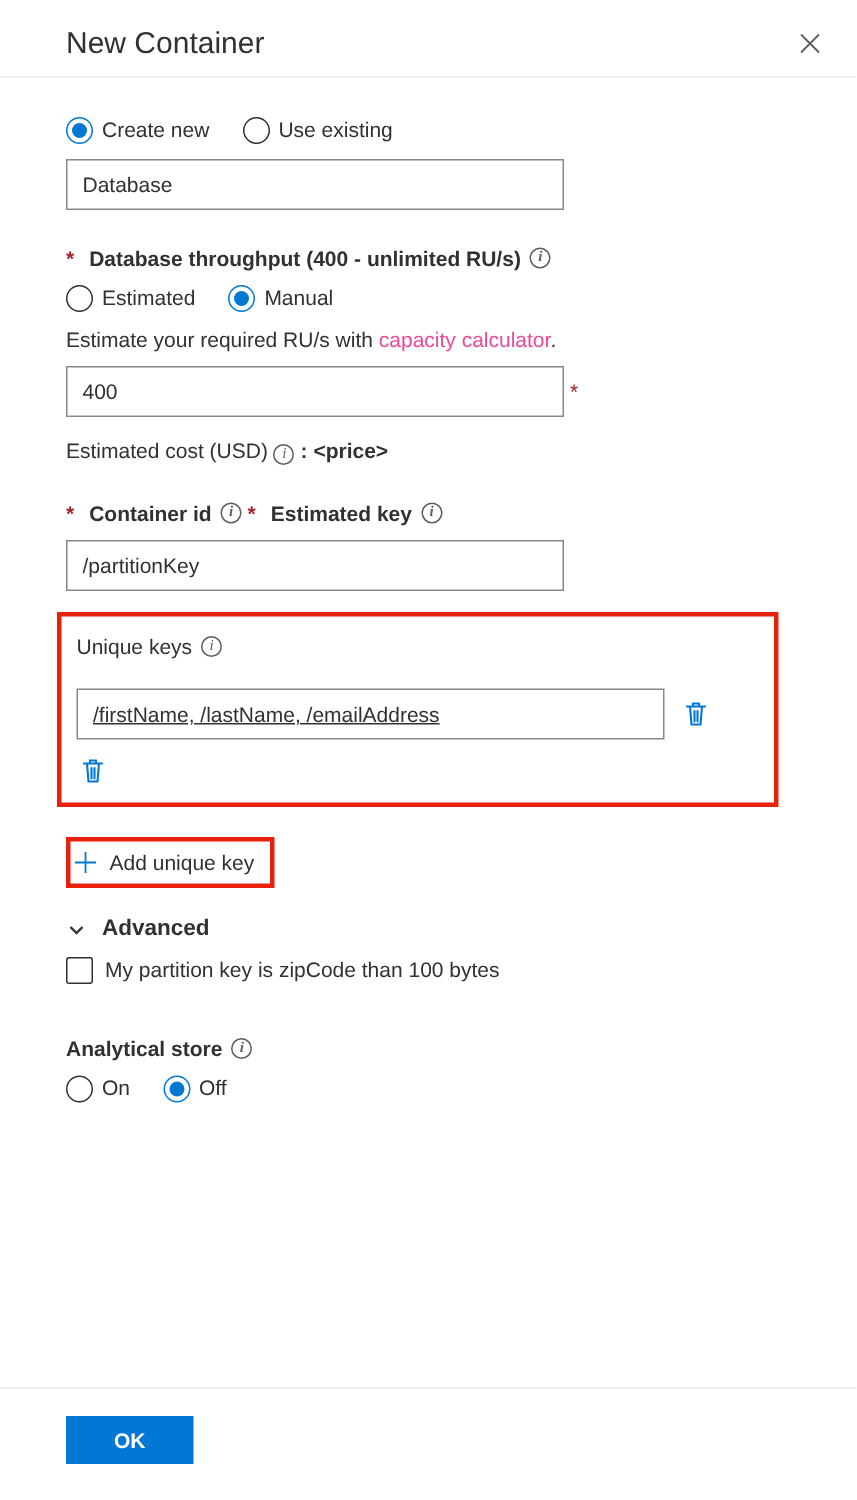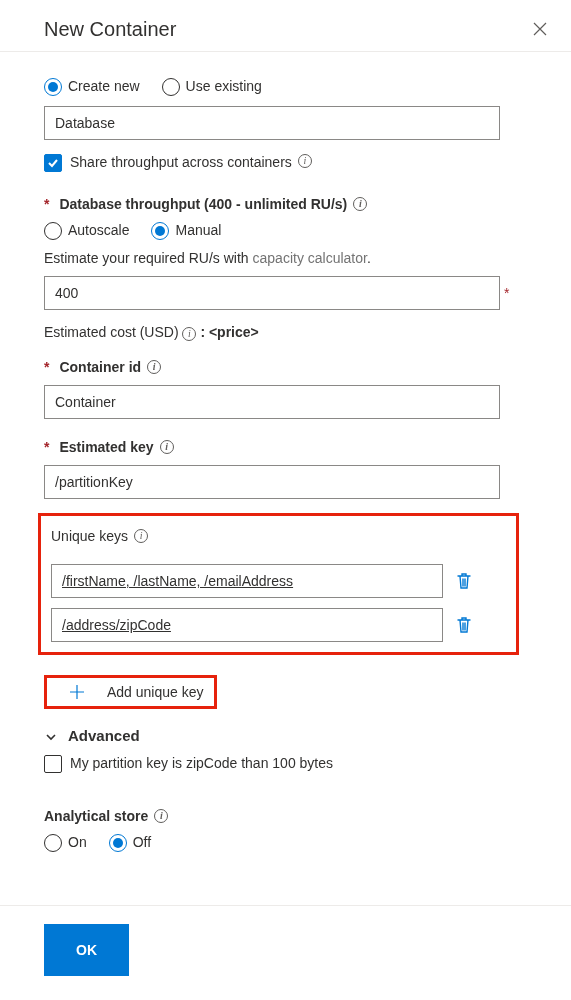--- a/index.html
+++ b/index.html
@@ -105,21 +105,21 @@
     background: #fff;
   }
   .checkbox-box.checked {
     background: #0078d4;
     border-color: #0078d4;
   }
   .checkbox-box.checked svg { display: block; }
   .checkbox-box svg { display: none; }
 
   .text-input {
-    width: 456px;
+    width: 332px;
     height: 34px;
     border: 1px solid #8a8886;
     padding: 4px 10px;
     font-size: 14px;
     font-family: inherit;
     color: #323130;
     background: #fff;
   }
 
   .section-label {
@@ -143,21 +143,21 @@
     text-align: center;
     color: #605e5c;
     font-style: italic;
     font-family: Georgia, serif;
   }
   .info-icon::before { content: "i"; }
 
   .asterisk-right { color: #a4262c; margin-left: 4px; vertical-align: top; }
 
   .estimate-line { font-size: 14px; color: #323130; margin-bottom: 10px; }
-  .link { color: #737373; cursor: pointer; }
+  .link { color: #ec4899; cursor: pointer; }
 
   .highlight-box {
     border: 3px solid #e6220c;
     padding: 12px 26px 10px 10px;
     margin: 6px 18px 10px -6px;
   }
   .uk-row {
     display: flex;
     align-items: center;
     gap: 10px;
@@ -168,23 +168,23 @@
     width: 22px; height: 22px;
     color: #0078d4;
     cursor: pointer;
     display: inline-flex;
     align-items: center;
     justify-content: center;
   }
   .add-btn {
     display: inline-flex;
     align-items: flex-end;
-    gap: 22px;
+    gap: 8px;
     border: 3px solid #e6220c;
-    padding: 6px 10px 6px 22px;
+    padding: 6px 10px 6px 2px;
     margin-top: 10px;
     cursor: pointer;
     color: #323130;
     font-size: 14px;
   }
   .plus-icon {
     width: 16px; height: 16px;
     display: inline-flex;
     align-items: center;
     justify-content: center;
@@ -209,21 +209,21 @@
   .footer {
     border-top: 1px solid #edebe9;
     padding: 18px 44px 24px 44px;
   }
   .primary-btn {
     background: #0078d4;
     color: #fff;
     border: none;
     font-size: 14px;
     font-weight: 600;
-    padding: 18px 32px;
+    padding: 8px 32px;
     cursor: pointer;
   }
 </style>
 </head>
 <body>
 
 <div class="panel">
   <div class="panel-header">
     <div class="panel-title">New Container</div>
     <div class="close-x">
@@ -246,44 +246,32 @@
         <span class="radio-circle"></span>
         <span>Use existing</span>
       </label>
     </div>
 
     <div class="row">
       <input class="text-input" value="Database" style="">
     </div>
 
     
-    <div class="row">
-      <label class="check">
-        <span class="checkbox-box checked">
-          <svg width="12" height="12" viewBox="0 0 12 12">
-              <path d="M2 6 L5 9 L10 3" stroke="#fff" stroke-width="2" fill="none"></path>
-            </svg>
-        </span>
-        <span>Share throughput across containers</span>
-        <span style="width:6px"></span>
-        <span class="info-icon"></span>
-      </label>
-    </div>
 
     
     <div class="section-label" style="margin-top:10px">
       <span class="req">*</span>
       <span>Database throughput (400 - unlimited RU/s)</span>
       <span class="info-icon"></span>
     </div>
 
     <div class="radio-row">
       <label class="radio">
         <span class="radio-circle"></span>
-        <span>Autoscale</span>
+        <span>Estimated</span>
       </label>
       <label class="radio">
         <span class="radio-circle checked"></span>
         <span>Manual</span>
       </label>
     </div>
 
     <div class="estimate-line">
       <span>Estimate your required RU/s with </span><span class="link">capacity calculator</span><span>.</span>
     </div>
@@ -296,23 +284,20 @@
     <div class="estimate-line" style="margin-bottom:18px">
       <span>Estimated cost (USD) </span><span class="info-icon"></span>
       <b>: &lt;price&gt;</b>
     </div>
 
     
     <div class="section-label">
       <span class="req">*</span>
       <span>Container id</span>
       <span class="info-icon"></span>
-    </div>
-    <div class="row">
-      <input class="text-input" value="Container" style="">
     </div>
 
     
     <div class="section-label" style="margin-top:6px">
       <span class="req">*</span>
       <span>Estimated key</span>
       <span class="info-icon"></span>
     </div>
     <div class="row">
       <input class="text-input" value="/partitionKey" style="">
@@ -326,21 +311,20 @@
       </div>
       <div class="uk-row">
         <input class="text-input" value="/firstName, /lastName, /emailAddress" style="">
         <span class="trash-btn">
           <svg width="16" height="18" viewBox="0 0 16 18">
               <path d="M2 4h12M6 4V2h4v2M4 4l1 12h6l1-12M7 7v7M9 7v7" stroke="#0078d4" stroke-width="1.4" fill="none" stroke-linecap="round"></path>
             </svg>
         </span>
       </div>
       <div class="uk-row">
-        <input class="text-input" value="/address/zipCode" style="">
         <span class="trash-btn">
           <svg width="16" height="18" viewBox="0 0 16 18">
               <path d="M2 4h12M6 4V2h4v2M4 4l1 12h6l1-12M7 7v7M9 7v7" stroke="#0078d4" stroke-width="1.4" fill="none" stroke-linecap="round"></path>
             </svg>
         </span>
       </div>
     </div>
 
     
     <div>

